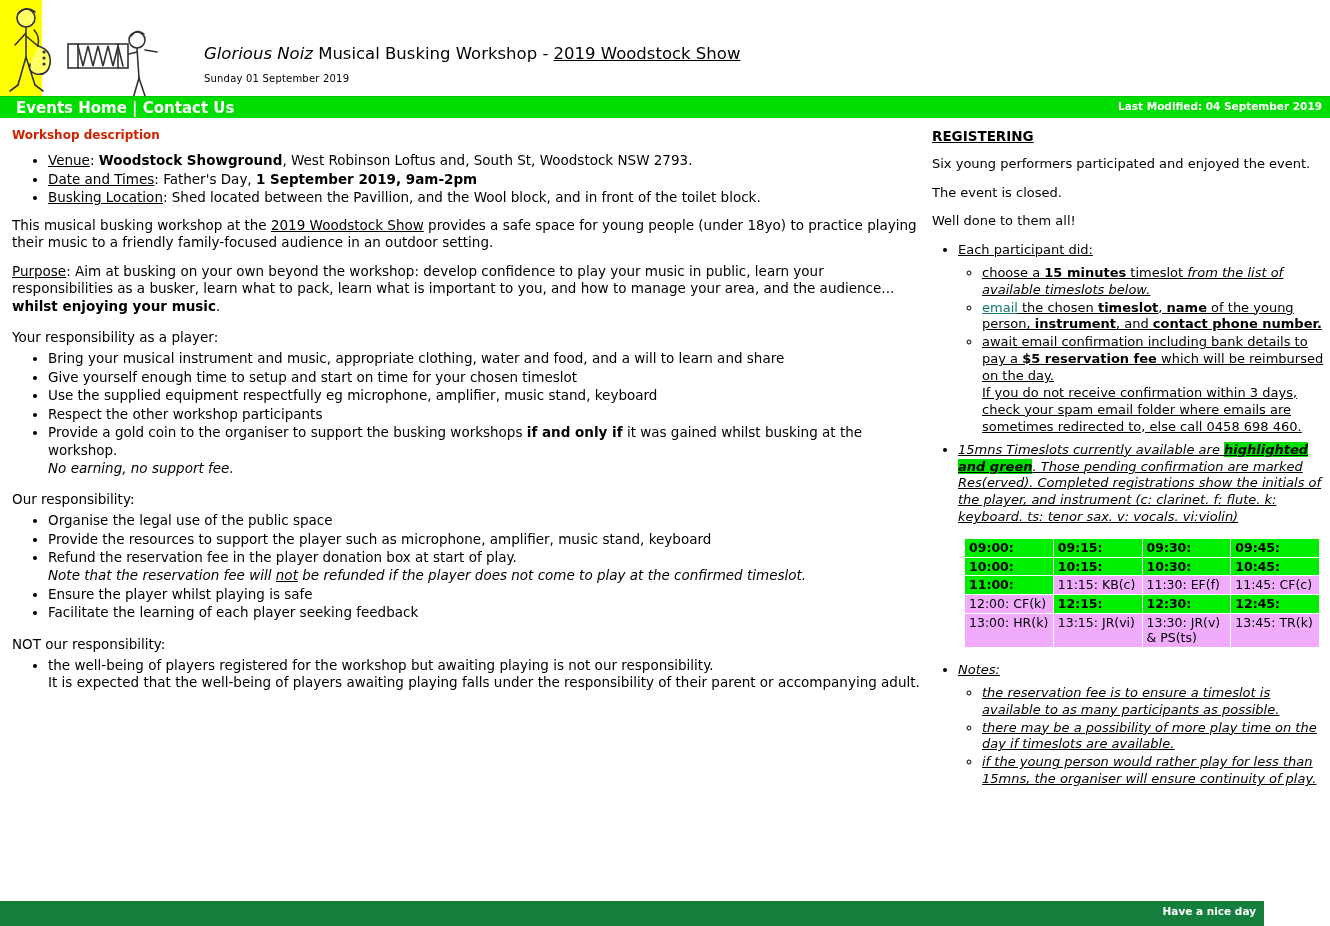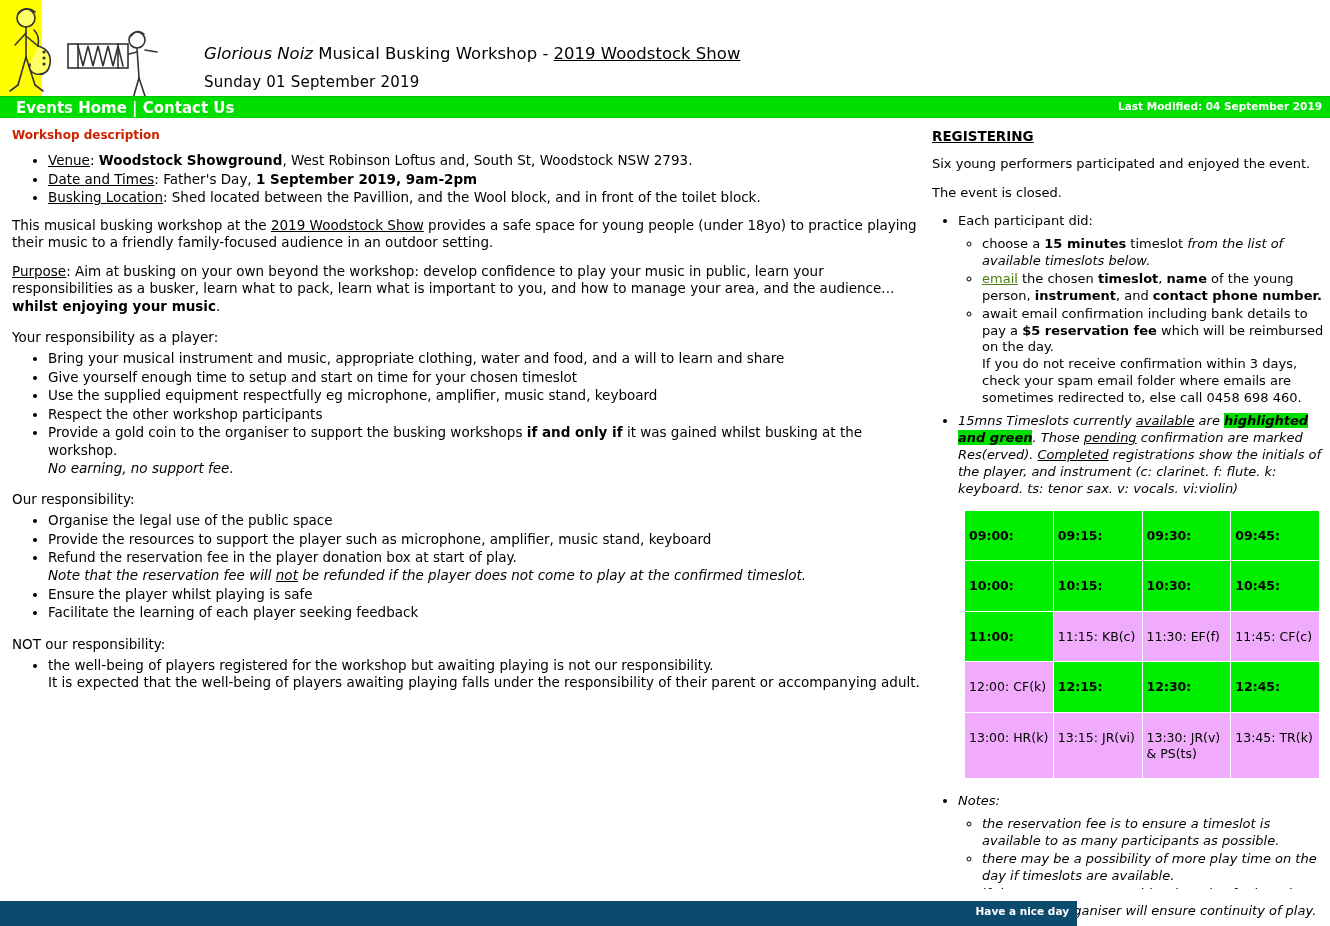--- a/index.html
+++ b/index.html
@@ -41,21 +41,21 @@
     top: 44px;
     font-size: 16.5px;
     white-space: nowrap;
   }
   #header-title .gn { font-style: italic; }
   #header-title a { color: #000; text-decoration: underline; }
   #header-date {
     position: absolute;
     left: 204px;
     top: 73px;
-    font-size: 15px;
+    font-size: 10px;
     letter-spacing: 0.2px;
   }
 
   
   #navbar {
     position: relative;
     height: 22px;
     background: #00dd00;
     border-top: 1px solid #00c000;
     display: flex;
@@ -110,59 +110,59 @@
     text-decoration: underline;
   }
   p { margin: 0 0 10px 0; line-height: 1.28; }
   ul { margin: 4px 0 10px 0; padding-left: 36px; }
   ul ul { margin: 2px 0 2px 0; padding-left: 26px; }
   li { margin: 0 0 1px 0; line-height: 1.3; }
   .u { text-decoration: underline; }
   .b { font-weight: bold; }
   .i { font-style: italic; }
   a.lnk { color: #000; text-decoration: underline; }
-  #right-col a.lnk { color: #4d7c0f; }
+  #right-col a.lnk { color: #0f766e; }
   .hl-green { background: #00dd00; font-weight: bold; font-style: italic; }
 
   #left-col .top-list { margin-top: 2px; }
   #left-col p.para { margin-bottom: 12px; }
   .sub-head { margin: 14px 0 4px 0; }
 
   #right-col { font-size: 13px; }
   #right-col p { margin: 0 0 12px 0; }
   #right-col ul { padding-left: 26px; margin: 6px 0; }
   #right-col ul ul { padding-left: 24px; }
-  #right-col li { line-height: 1.3; margin-bottom: 1px; }
+  #right-col li { line-height: 1.3; margin-bottom: 1px; text-decoration: underline; }
   #right-col ul ul li { list-style-type: circle; }
 
   
   #timeslot-table {
     border-collapse: collapse;
     margin: 12px 0 14px 32px;
     font-size: 12.5px;
     width: 356px;
     table-layout: fixed;
   }
   #timeslot-table td {
     border: 1px solid #ffffff;
-    padding: 17px 4px;
+    padding: 1px 4px;
     vertical-align: top;
     line-height: 1.25;
     white-space: normal;
   }
   td.green { background: #00ee00; font-weight: bold; }
   td.yellow { background: #f0abfc; }
 
   
   #footer {
     position: absolute;
     left: 0; bottom: 0;
-    width: 1077px;
+    width: 1264px;
     height: 25px;
-    background: #0c4a6e;
+    background: #15803d;
   }
   #footer-text {
     position: absolute;
     right: 8px;
     top: 4px;
     font-size: 10.5px;
     font-weight: bold;
     color: #ffffff;
   }
   #footer-gap {
@@ -287,20 +287,21 @@
         <span>It is expected that the well-being of players awaiting playing falls under the responsibility of their parent or accompanying adult.</span>
       </li>
     </ul>
   </div>
 
   <div id="right-col">
     <div class="reg-title">REGISTERING</div>
 
     <p>Six young performers participated and enjoyed the event.</p>
     <p>The event is closed.</p>
+    <p>Well done to them all!</p>
 
     <ul>
       <li>
         <span>Each participant did:</span>
         <ul>
           <li>
             <span>choose a </span><span class="b">15 minutes</span><span> timeslot </span><span class="i">from the list of available timeslots below.</span>
           </li>
           <li>
             <a href="#" class="lnk">email</a><span> the chosen </span><span class="b">timeslot</span><span>, </span><span class="b">name</span><span> of the young person, </span><span class="b">instrument</span><span>, and </span><span class="b">contact phone number.</span>

